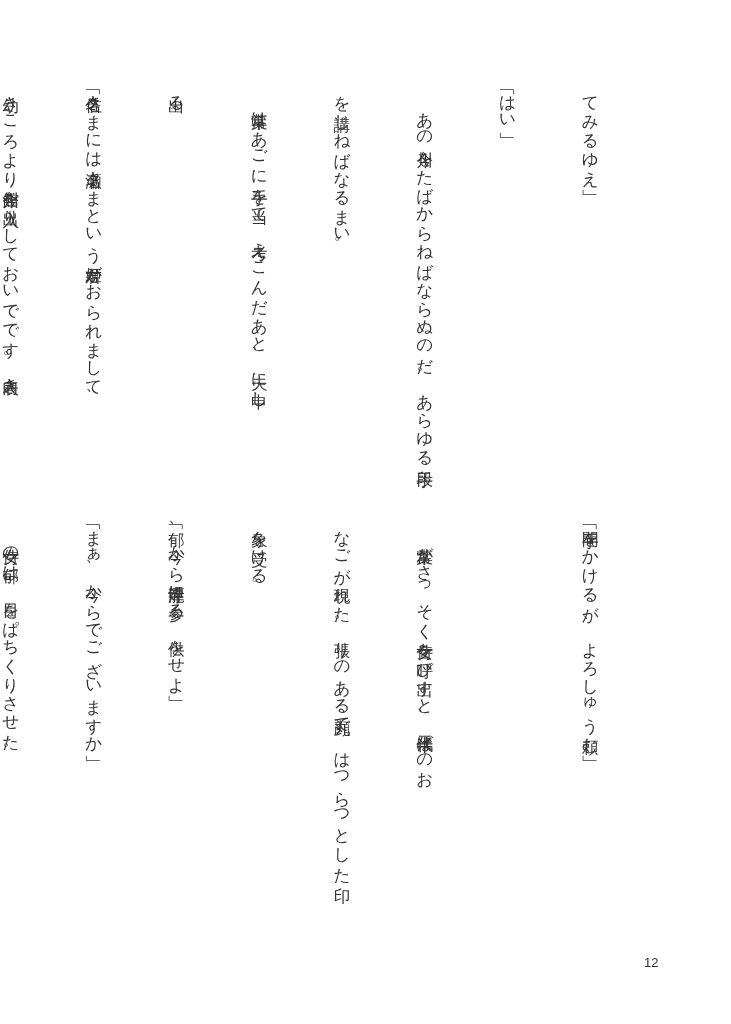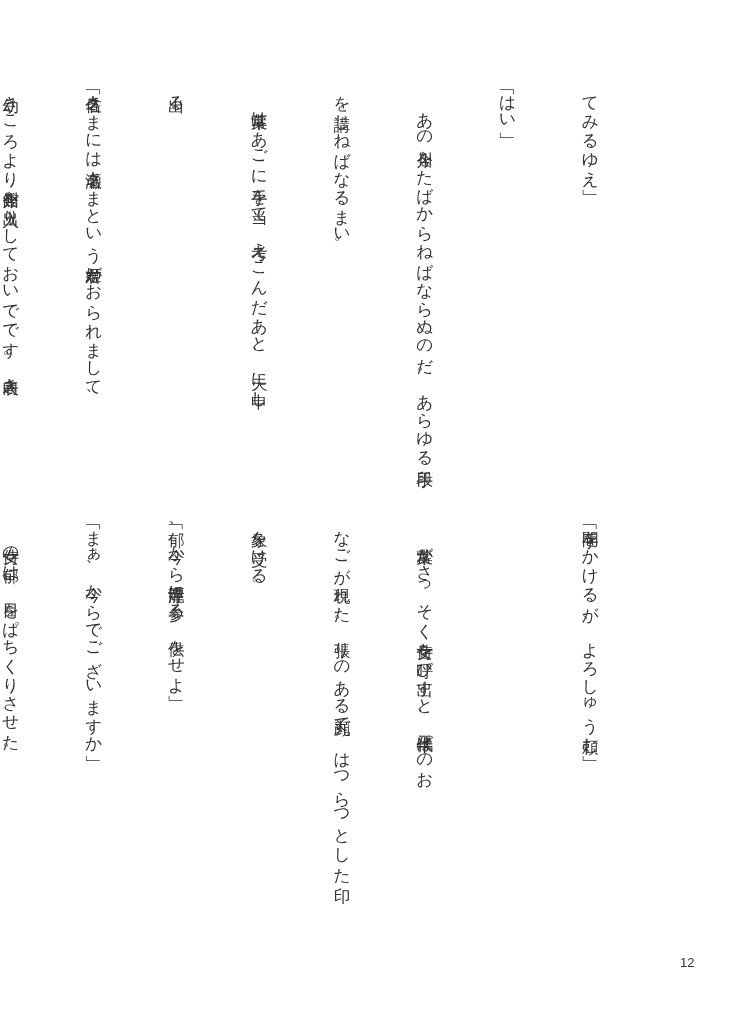--- a/index.html
+++ b/index.html
@@ -40,21 +40,21 @@
       height: 402px;
     }
     .line {
       display: block;
       margin: 0;
       padding: 0;
       height: 100%;
     }
     .page-number {
       position: absolute;
-      left: 680px;
+      left: 644px;
       top: 955px;
       font-family: "Liberation Sans", sans-serif;
       font-size: 13px;
       color: #333333;
       text-align: right;
     }
   </style>
 </head>
 <body>
 

